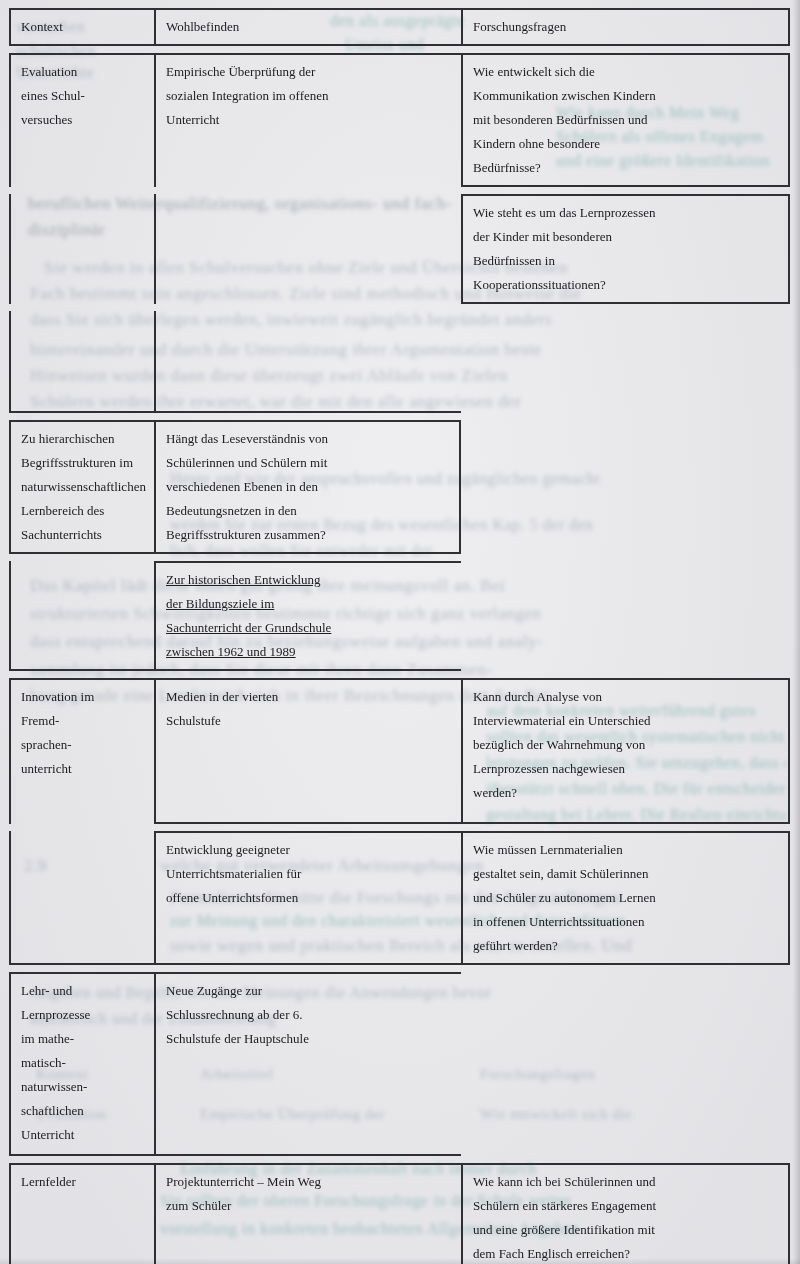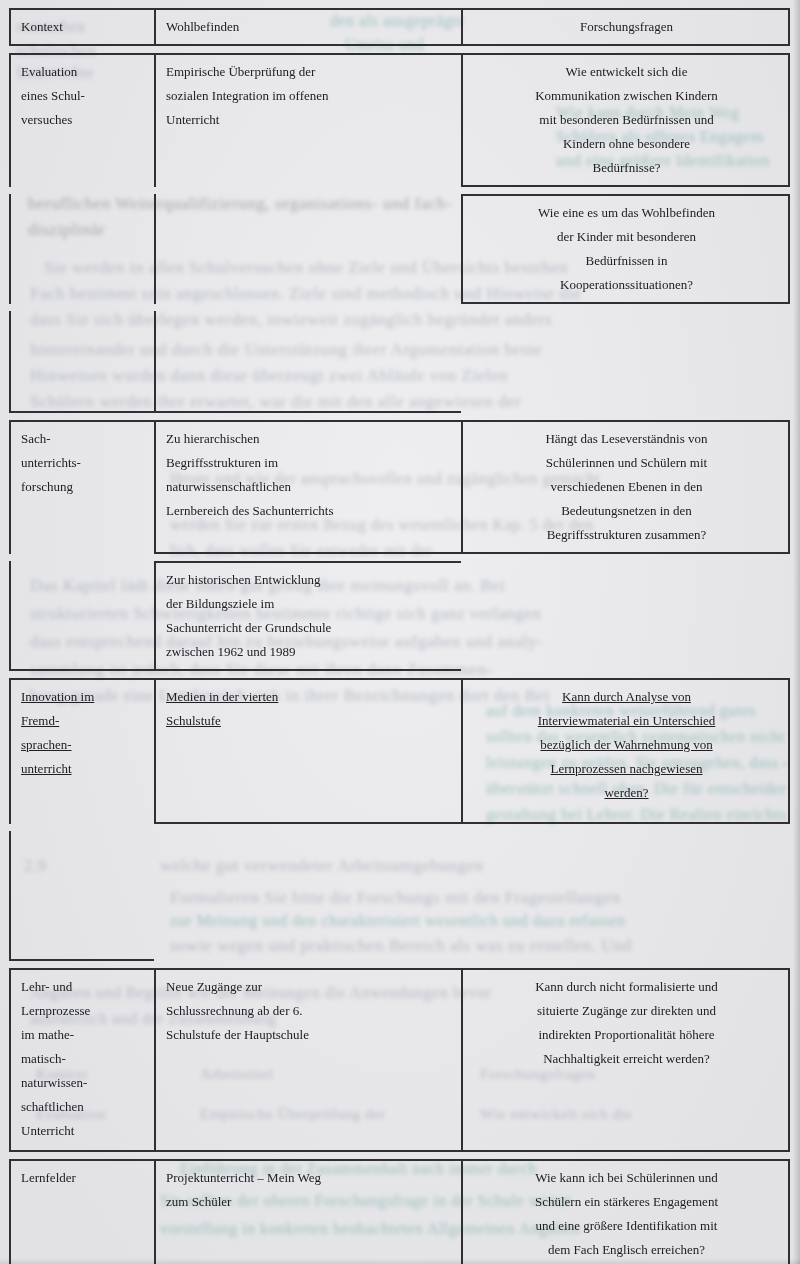--- a/index.html
+++ b/index.html
@@ -41,31 +41,31 @@
     margin-bottom:7px;
   }
   .trow:last-child{margin-bottom:0;}
   .cell{
     border-left:2px solid #303034;
     padding:5px 8px 5px 10px;
     font-size:13px;line-height:24px;color:#202024;
     white-space:pre-line;
     box-sizing:border-box;
   }
-  .c3{border-right:2px solid #303034;text-align:center;}
+  .c3{border-right:2px solid #303034;}
   .bt{border-top:2px solid #303034;}
   .bb{border-bottom:2px solid #303034;}
   
   .rh{min-height:36px;}
   .r0{min-height:132px;}
   .r1{min-height:108px;}
   .r2{min-height:102px;}
   .r3{min-height:134px;}
-  .r4{min-height:110px;}
-  .r5{min-height:146px;text-decoration:underline;}
+  .r4{min-height:110px;text-decoration:underline;}
+  .r5{min-height:146px;}
   .r6{min-height:130px;}
   .r7{min-height:184px;}
   .r8{min-height:102px;}
 </style>
 </head>
 <body>
 
 <div class="page">
 
   <div id="bleed">
@@ -134,35 +134,32 @@
       <div class="cell r0 c3 bt bb">Wie entwickelt sich die
 Kommunikation zwischen Kindern
 mit besonderen Bedürfnissen und
 Kindern ohne besondere
 Bedürfnisse?</div>
     </div>
 
     <div class="trow">
       <div class="cell r1"></div>
       <div class="cell r1"></div>
-      <div class="cell r1 c3 bt bb">Wie eine es um das Wohlbefinden
+      <div class="cell r1 c3 bt bb">Wie steht es um das Lernprozessen
 der Kinder mit besonderen
 Bedürfnissen in
 Kooperationssituationen?</div>
     </div>
 
     <div class="trow">
       <div class="cell r2 bb"></div>
       <div class="cell r2 bb"></div>
     </div>
 
     <div class="trow">
-      <div class="cell r3 bt">Sach-
-unterrichts-
-forschung</div>
       <div class="cell r3 bt bb">Zu hierarchischen
 Begriffsstrukturen im
 naturwissenschaftlichen
 Lernbereich des Sachunterrichts</div>
       <div class="cell r3 c3 bt bb">Hängt das Leseverständnis von
 Schülerinnen und Schülern mit
 verschiedenen Ebenen in den
 Bedeutungsnetzen in den
 Begriffsstrukturen zusammen?</div>
     </div>
@@ -184,37 +181,41 @@
 Schulstufe</div>
       <div class="cell r5 c3 bt bb">Kann durch Analyse von
 Interviewmaterial ein Unterschied
 bezüglich der Wahrnehmung von
 Lernprozessen nachgewiesen
 werden?</div>
     </div>
 
     <div class="trow">
       <div class="cell r6 bb"></div>
+      <div class="cell r6 bt bb">Entwicklung geeigneter
+Unterrichtsmaterialien für
+offene Unterrichtsformen</div>
+      <div class="cell r6 c3 bt bb">Wie müssen Lernmaterialien
+gestaltet sein, damit Schülerinnen
+und Schüler zu autonomem Lernen
+in offenen Unterrichtssituationen
+geführt werden?</div>
     </div>
 
     <div class="trow">
       <div class="cell r7 bt bb">Lehr- und
 Lernprozesse
 im mathe-
 matisch-
 naturwissen-
 schaftlichen
 Unterricht</div>
       <div class="cell r7 bt bb">Neue Zugänge zur
 Schlussrechnung ab der 6.
 Schulstufe der Hauptschule</div>
-      <div class="cell r7 c3 bt bb">Kann durch nicht formalisierte und
-situierte Zugänge zur direkten und
-indirekten Proportionalität höhere
-Nachhaltigkeit erreicht werden?</div>
     </div>
 
     <div class="trow">
       <div class="cell r8 bt bb">Lernfelder</div>
       <div class="cell r8 bt bb">Projektunterricht – Mein Weg
 zum Schüler</div>
       <div class="cell r8 c3 bt bb">Wie kann ich bei Schülerinnen und
 Schülern ein stärkeres Engagement
 und eine größere Identifikation mit
 dem Fach Englisch erreichen?</div>

